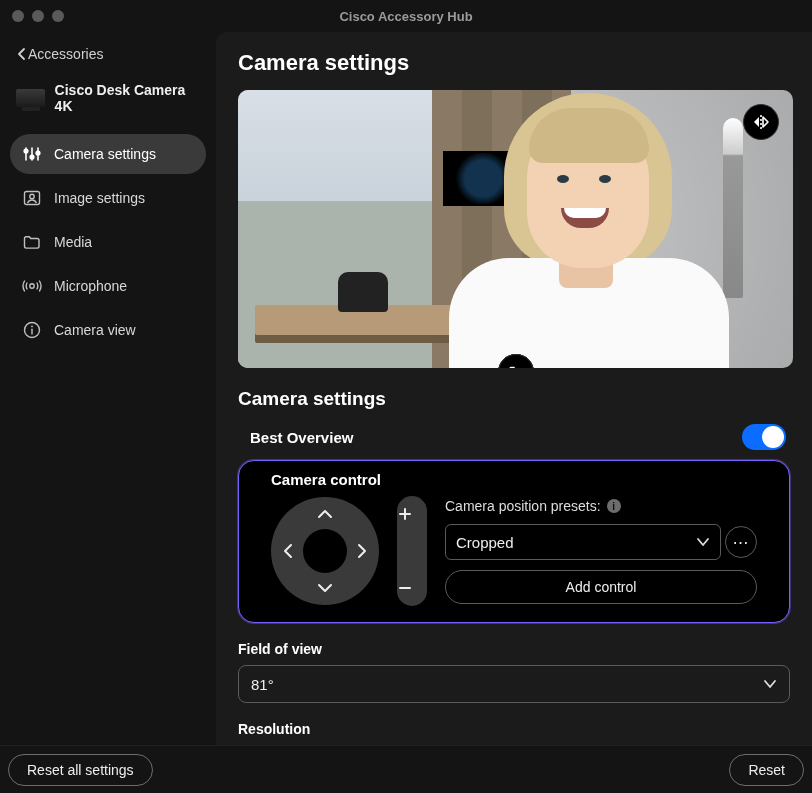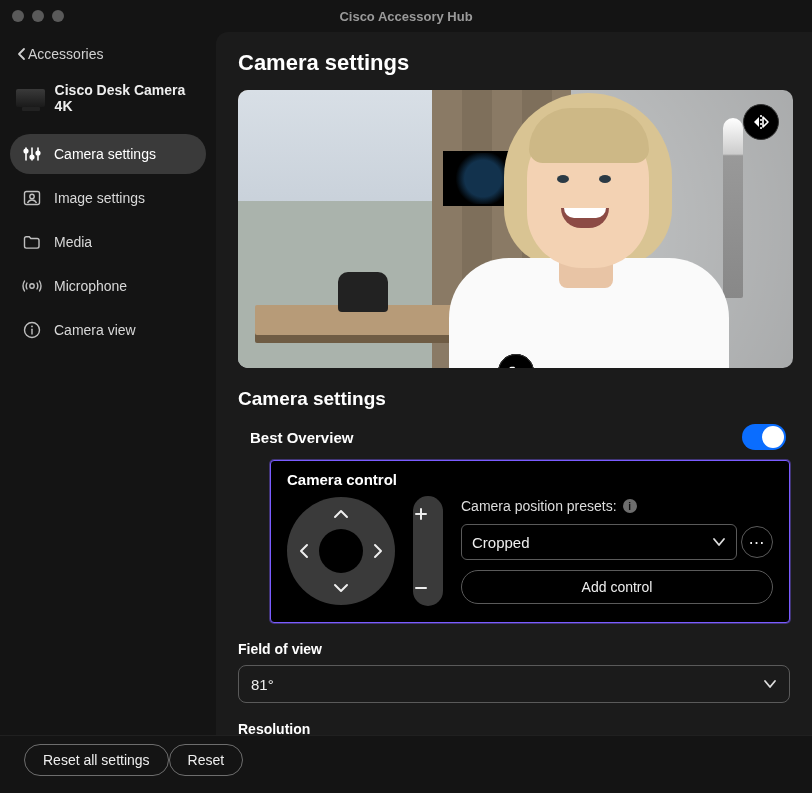--- a/index.html
+++ b/index.html
@@ -204,25 +204,24 @@
     position:relative; cursor:pointer;
   }
   .toggle .knob{
     position:absolute; right:2px; top:2px;
     width:22px;height:22px;border-radius:50%;background:#fff;
   }
 
   .camera-control-box{
     margin-top:10px;
     border:1px solid #7a5cff;
-    border-radius:4px;
-    padding:10px 16px 16px;
+    border-radius:16px;
+    padding:10px 32px 16px;
     box-shadow: 0 0 0 1px rgba(122,92,255,.4);
     background:#000;
-    margin-left:32px;
   }
   .cc-title{ font-size:15px; font-weight:700; color:#fff; margin-bottom:8px; }
   .cc-body{ display:flex; gap:18px; align-items:center; }
 
   .dpad{
     width:108px;height:108px;border-radius:50%;
     background:#3a3a3a;
     position:relative;
   }
   .dpad-center{
@@ -278,24 +277,24 @@
   .field-label{ font-size:14px; font-weight:600; color:#fff; margin:18px 0 8px; }
   .dropdown{
     height:38px; border:1px solid #5a5a5a; border-radius:8px;
     background:transparent; color:#eee;
     display:flex;align-items:center;justify-content:space-between;
     padding:0 12px; cursor:pointer; font-size:15px;
   }
 
   
   .footer{
-    position:absolute; left:0; right:0; bottom:10px;
+    position:absolute; left:0; right:0; bottom:0;
     height:48px;
-    display:flex;align-items:center;justify-content:flex-start;
-    padding:0 24px;
+    display:flex;align-items:center;justify-content:space-between;
+    padding:0 8px;
     background:#141414;
     border-top:1px solid rgba(50,50,50,.4);
   }
   .pill-btn{
     height:32px; padding:0 18px; border-radius:16px;
     border:1px solid #6d6d6d; background:transparent; color:#eee;
     font-size:14px; cursor:pointer;
   }
 
   svg{display:block;}

